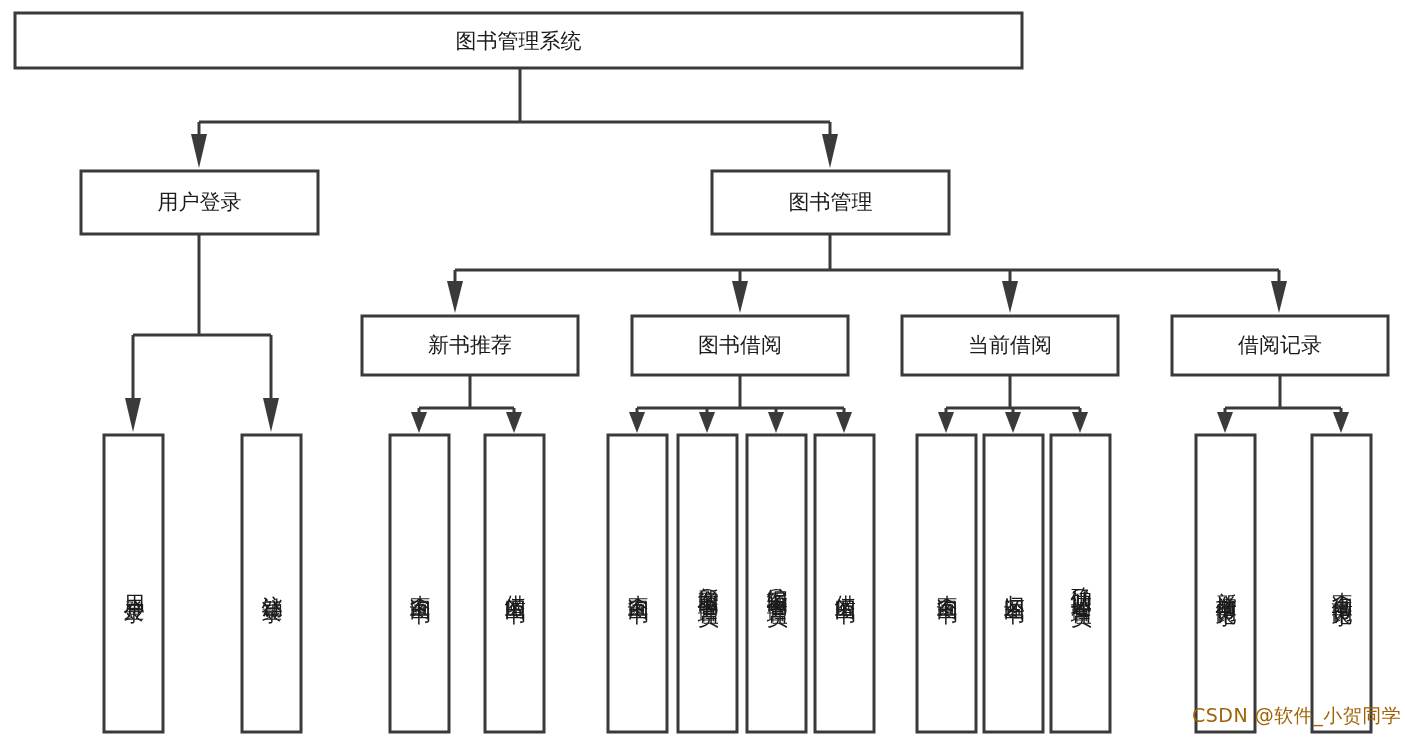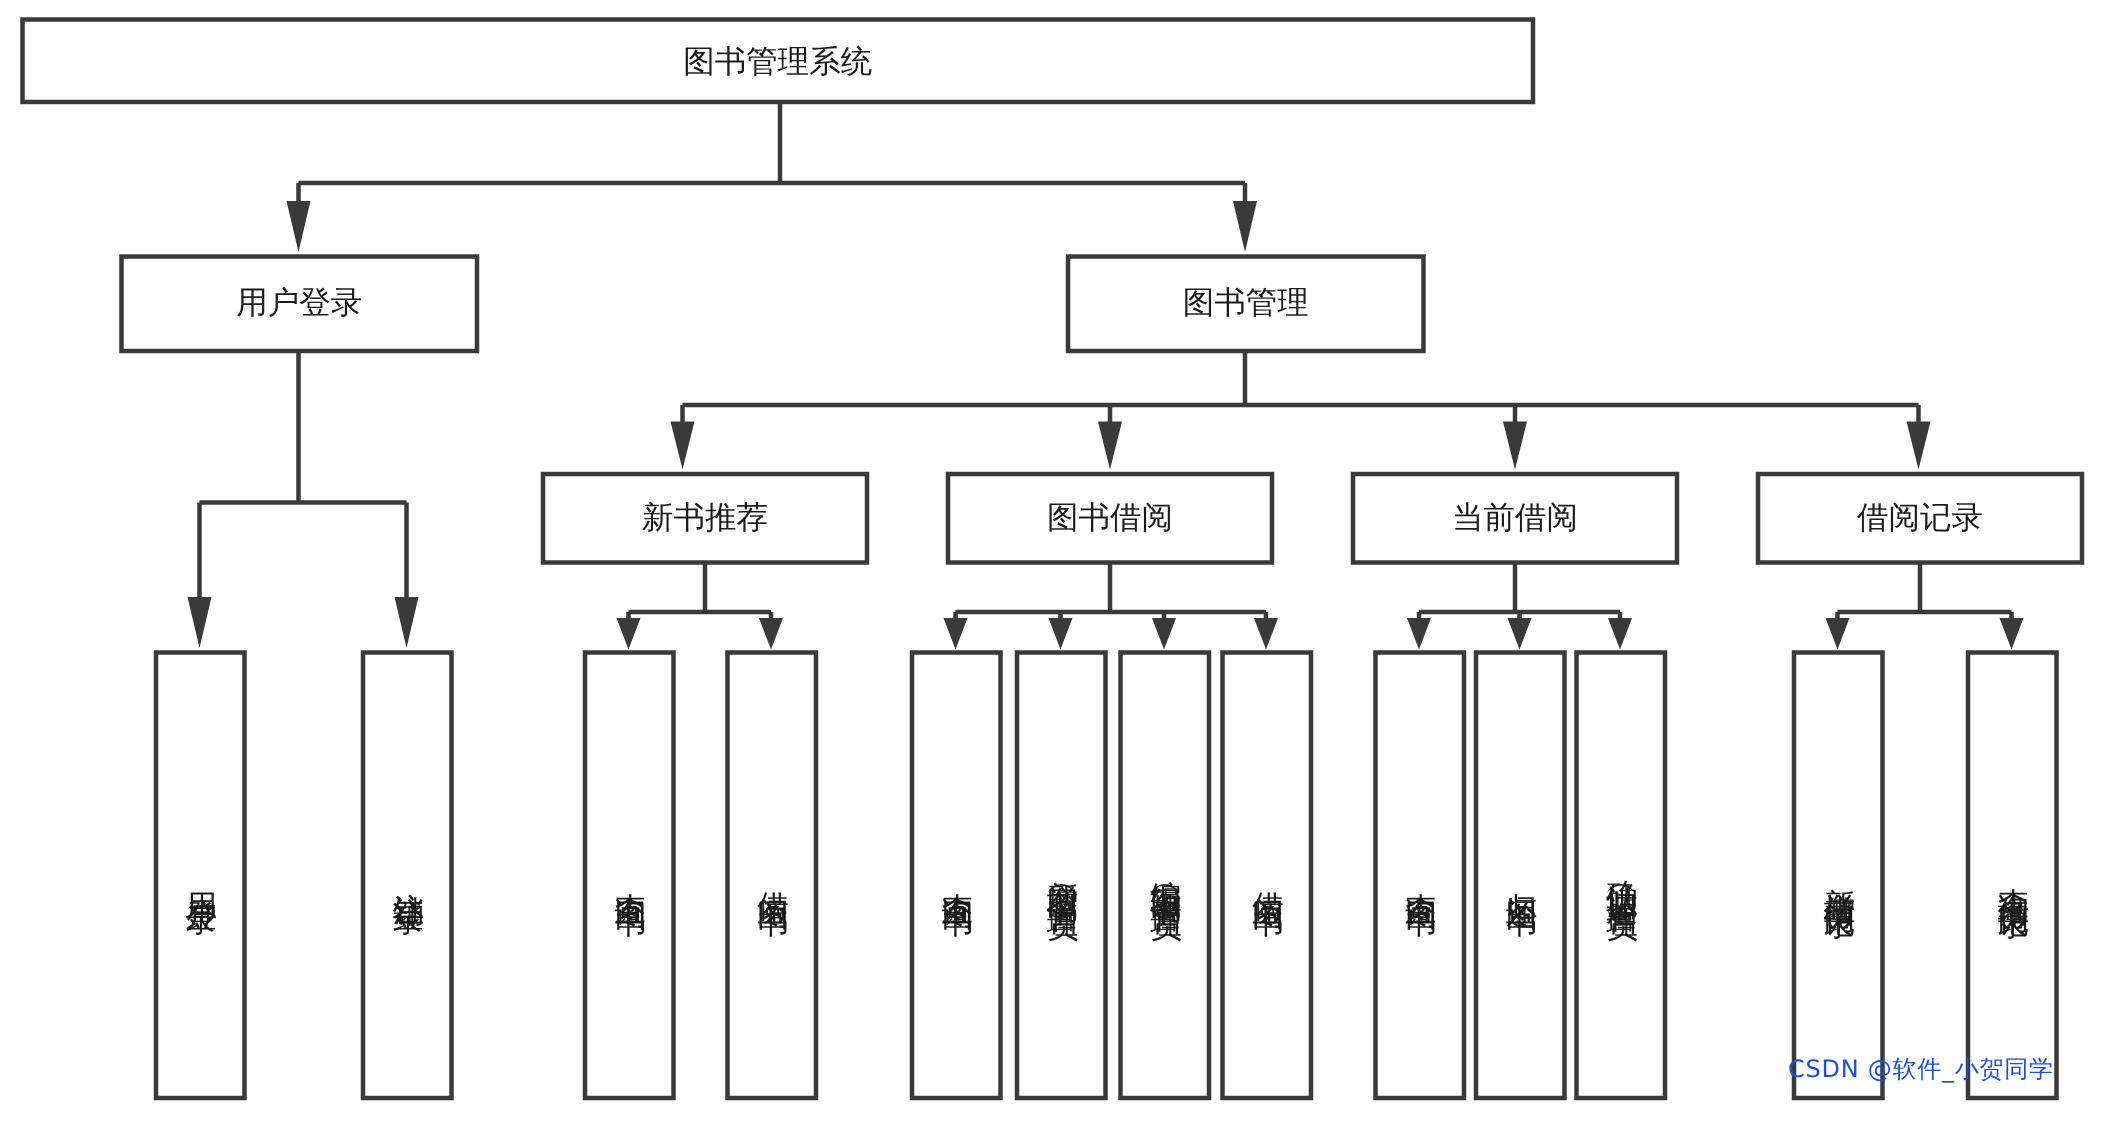--- a/index.html
+++ b/index.html
@@ -60,22 +60,22 @@
     color: #1b1b1b;
     display: flex;
     align-items: center;
     justify-content: center;
     white-space: nowrap;
     pointer-events: none;
   }
   .watermark {
     position: absolute;
     font-family: "DejaVu Sans", "Liberation Sans", sans-serif;
-    font-size: 16px;
-    color: #1d4ed8;
+    font-size: 19px;
+    color: #a16207;
     white-space: nowrap;
     letter-spacing: 0.5px;
   }
 </style>
 </head>
 <body>
 
 <div id="diagram-root">
 
   <svg id="tree-svg" viewBox="0 0 1405 747">

